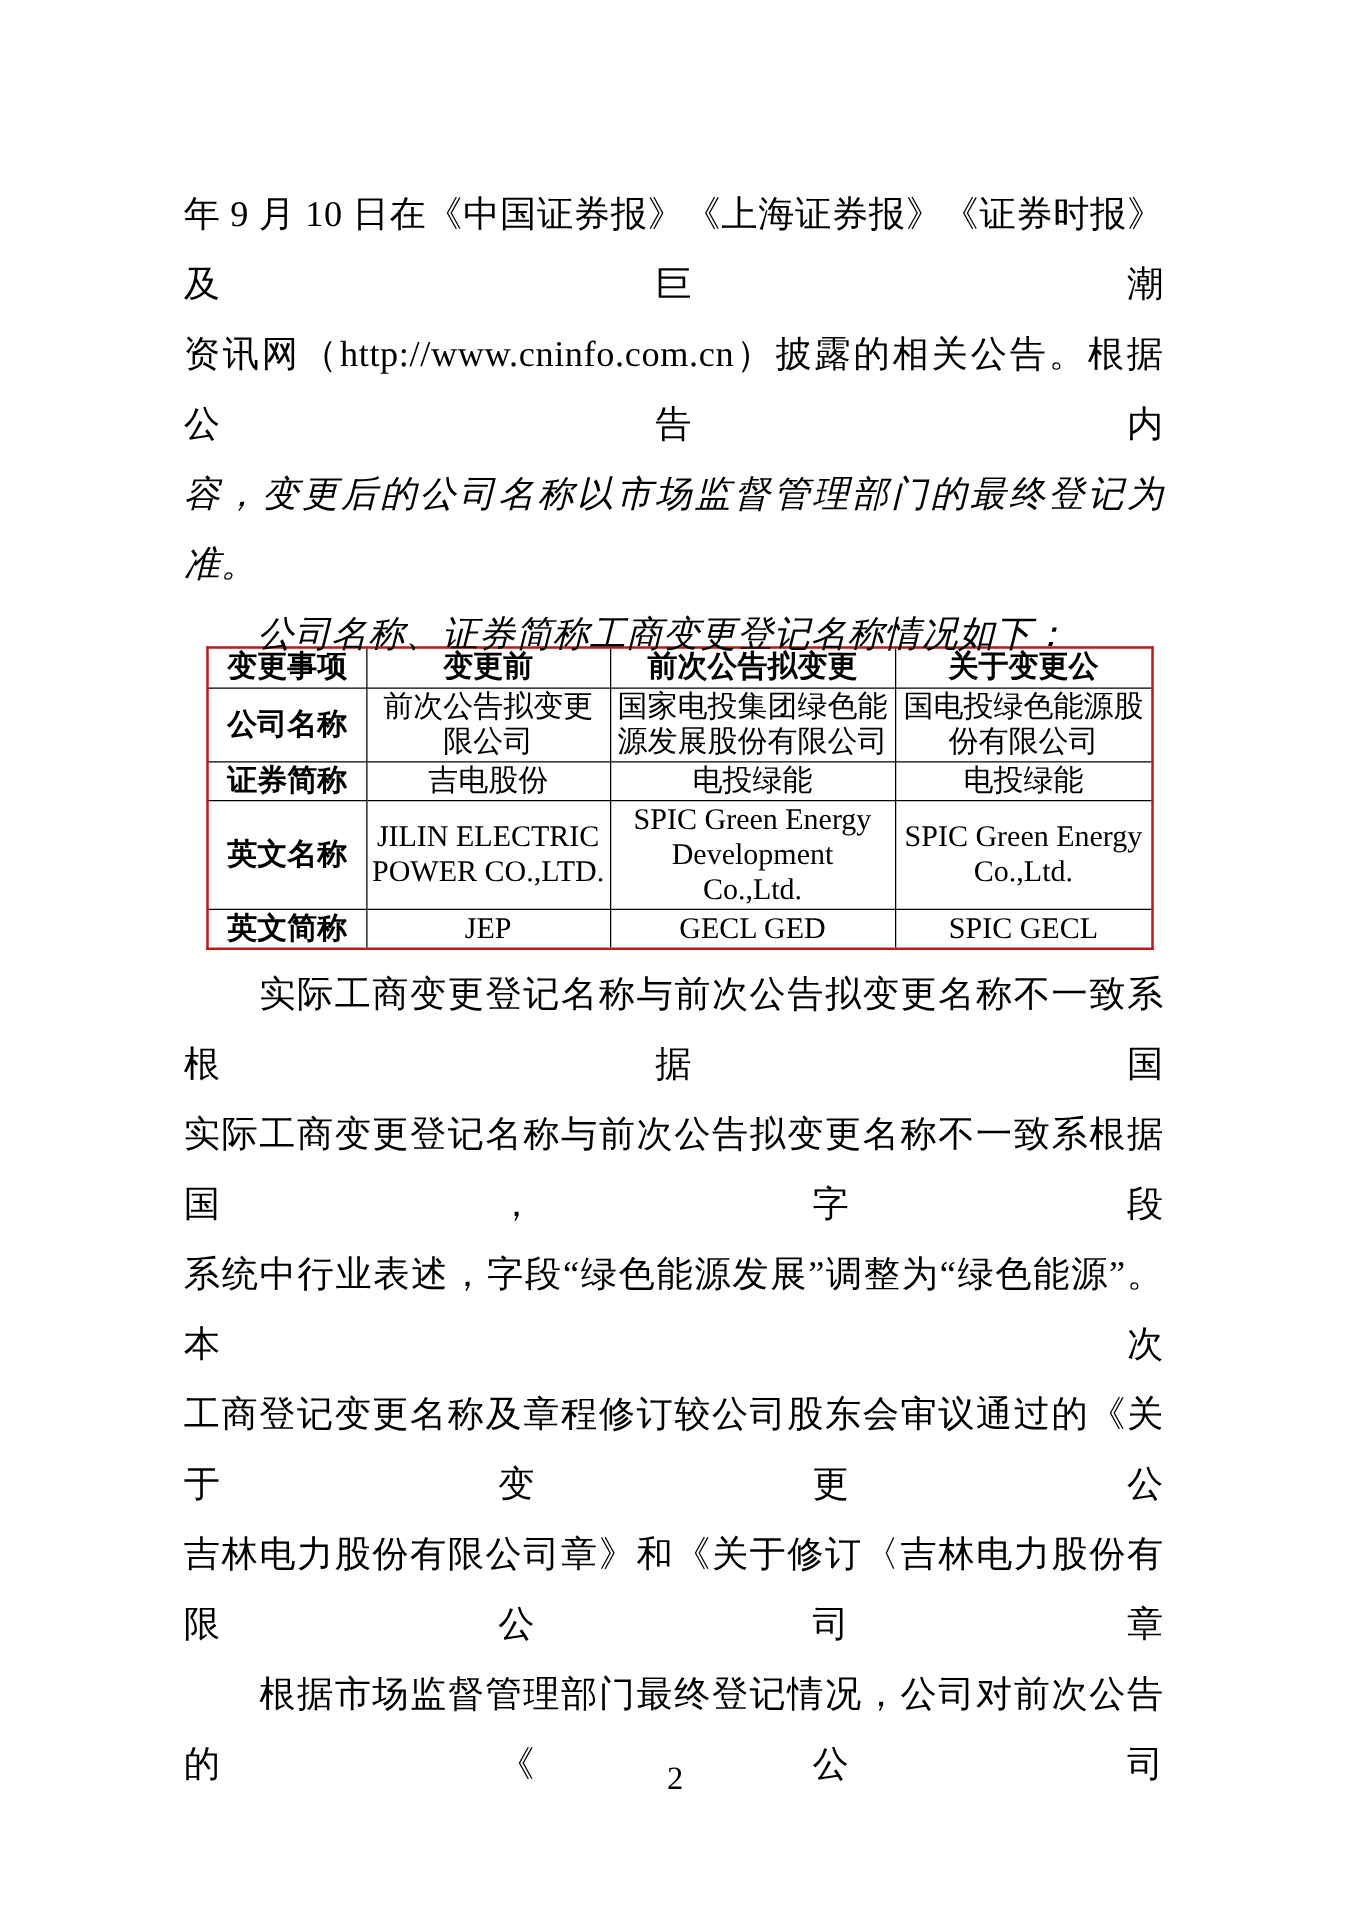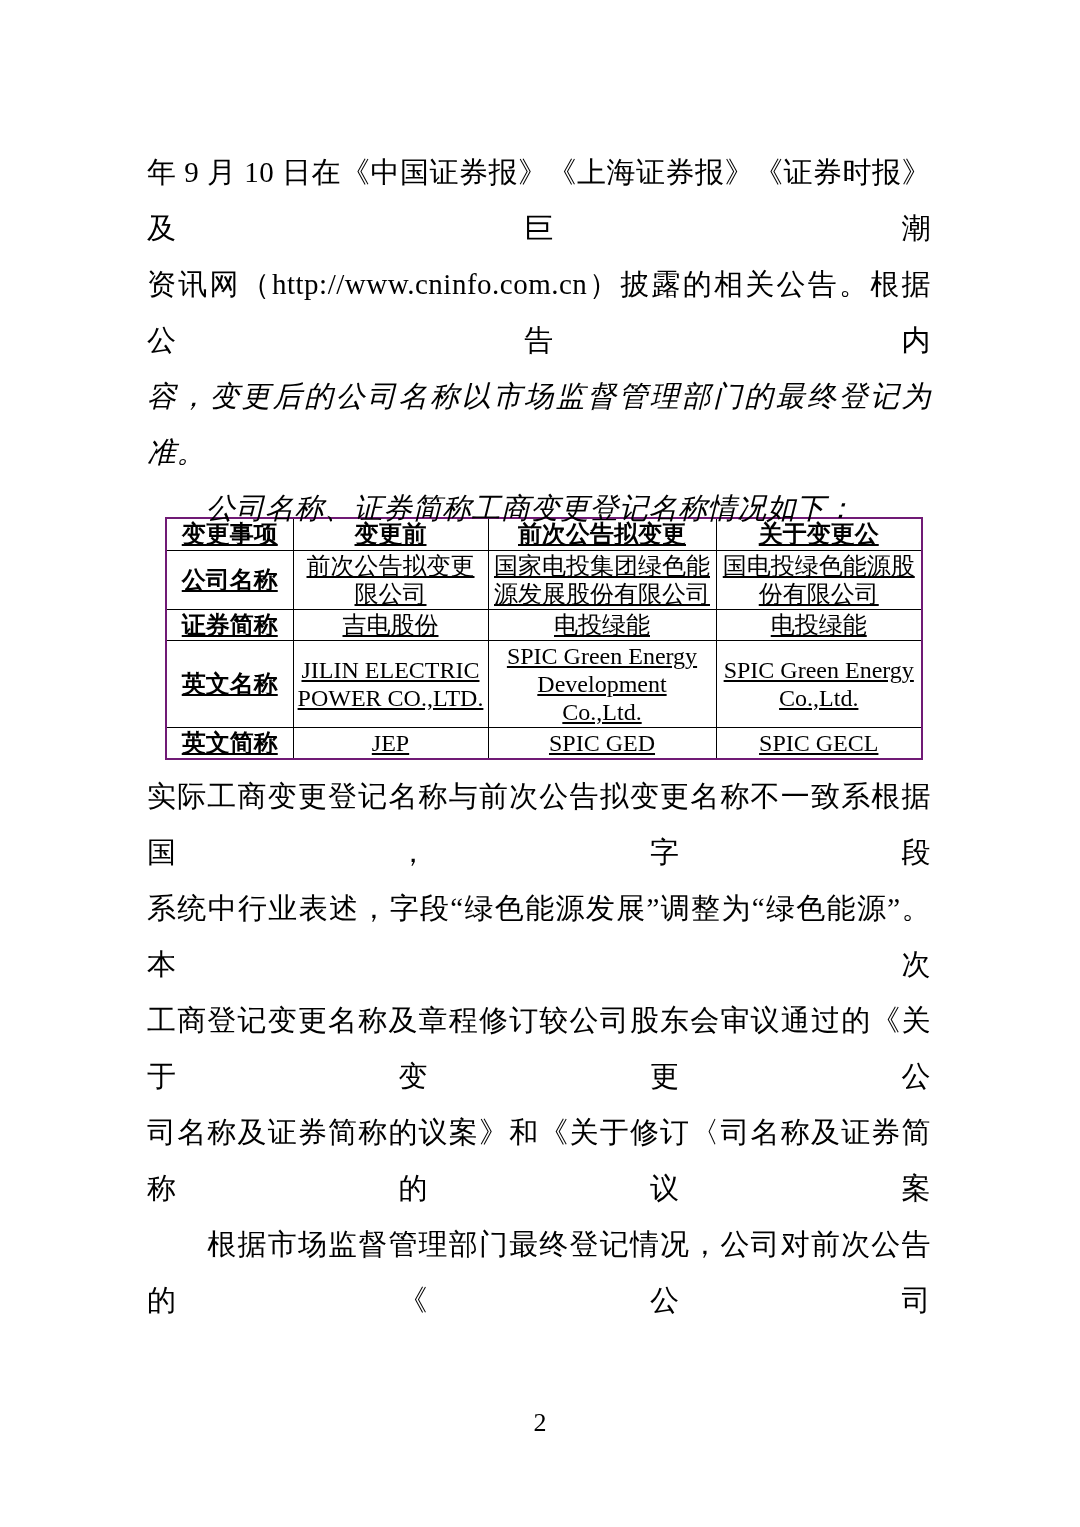--- a/index.html
+++ b/index.html
@@ -25,22 +25,21 @@
     text-align-last:justify;
     letter-spacing:0.5px;
   }
   .ln.end { text-align-last:left;font-style:italic; }
   .p2 { margin-top:8px; }
   table.chg {
     border-collapse:collapse;
     table-layout:fixed;
     width:756px;
     margin:-19px 0 0 18px;
-    border:2px solid #701a75;
-    text-decoration:underline;
+    border:2px solid #b91c1c;
   }
   table.chg td, table.chg th {
     border:1.5px solid #000;
     text-align:center;
     vertical-align:middle;
     font-size:24px;
     line-height:28px;
     padding:1px 2px;
     white-space:pre-line;
     font-weight:normal;
@@ -108,31 +107,32 @@
 POWER CO.,LTD.</td>
         <td>SPIC Green Energy
 Development
 Co.,Ltd.</td>
         <td>SPIC Green Energy
 Co.,Ltd.</td>
       </tr>
       <tr class="rengs">
         <td class="lbl">英文简称</td>
         <td>JEP</td>
-        <td>SPIC GED</td>
+        <td>GECL GED</td>
         <td>SPIC GECL</td>
       </tr>
     </tbody>
       </table>
 
     <div class="para p2">
+      <div class="ln">　　实际工商变更登记名称与前次公告拟变更名称不一致系根据国</div>
       <div class="ln">实际工商变更登记名称与前次公告拟变更名称不一致系根据国，字段</div>
       <div class="ln">系统中行业表述，字段“绿色能源发展”调整为“绿色能源”。本次</div>
       <div class="ln">工商登记变更名称及章程修订较公司股东会审议通过的《关于变更公</div>
-      <div class="ln">司名称及证券简称的议案》和《关于修订〈司名称及证券简称的议案</div>
+      <div class="ln">吉林电力股份有限公司章》和《关于修订〈吉林电力股份有限公司章</div>
     </div>
 
     <div class="para">
       <div class="ln">　　根据市场监督管理部门最终登记情况，公司对前次公告的《公司</div>
 
     </div>
 
   </div>
 
   <div class="pagenum">2</div>

